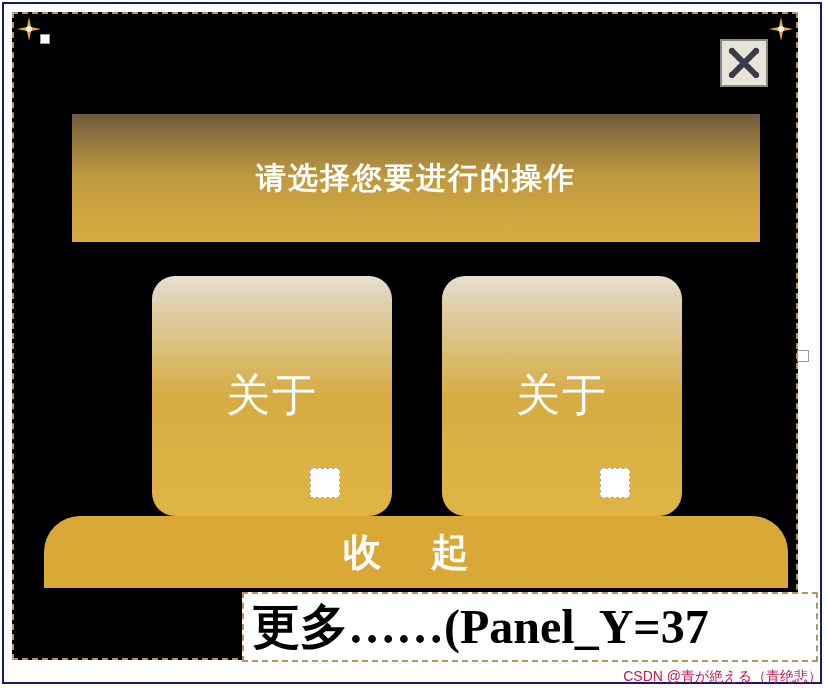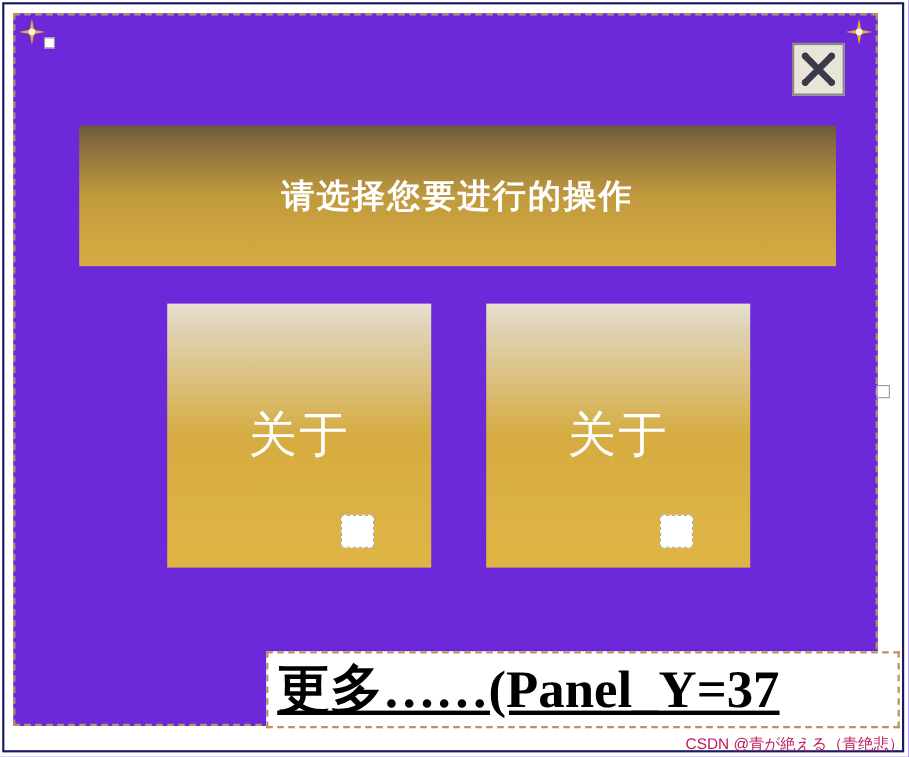--- a/index.html
+++ b/index.html
@@ -24,21 +24,21 @@
       height: 682px;
       border: 2px solid #1a1a6a;
     }
     
     .main-container {
       position: absolute;
       left: 12px;
       top: 12px;
       width: 786px;
       height: 648px;
-      background: #6d28d9;
+      background: #000000;
       border: 2px dashed #b89560;
     }
     
     .sparkle-left {
       position: absolute;
       left: 3px;
       top: 3px;
       width: 24px;
       height: 24px;
     }
@@ -108,20 +108,21 @@
       position: absolute;
       top: 262px;
       width: 240px;
       height: 240px;
       background: linear-gradient(180deg, #e8e0d0 0%, #e0d4b8 8%, #d6ac42 50%, #dfb645 100%);
       display: flex;
       flex-direction: row;
       align-items: center;
       justify-content: center;
       cursor: pointer;
+      border-radius: 23px;
     }
     
     .option-left {
       left: 138px;
     }
     
     .option-right {
       left: 428px;
     }
     
@@ -188,21 +189,20 @@
       padding-left: 8px;
       overflow: hidden;
     }
     
     .bottom-text {
       font-size: 48px;
       font-weight: bold;
       font-family: SimSun, serif;
       color: #000;
       white-space: nowrap;
-      text-decoration: underline;
     }
     
     .watermark {
       position: absolute;
       right: 4px;
       bottom: 2px;
       font-size: 14px;
       color: #be185d;
       font-family: "Microsoft YaHei", sans-serif;
     }
@@ -247,20 +247,23 @@
   <div class="option-btn option-left">
     <div class="line">关于</div>
     <div class="option-handle"></div>
   </div>
 
   <div class="option-btn option-right">
     <div class="line">关于</div>
     <div class="option-handle"></div>
   </div>
 
+  <div class="collapse-bar">
+    <div class="collapse-text">收 起</div>
+  </div>
 
   <div class="bottom-text-area">
     <div class="bottom-text">更多……(Panel_Y=37</div>
   </div>
 
 </div>
 
 <div class="selection-handle-mid"></div>
 
 <div class="watermark">CSDN @青が絶える（青绝悲）</div>

